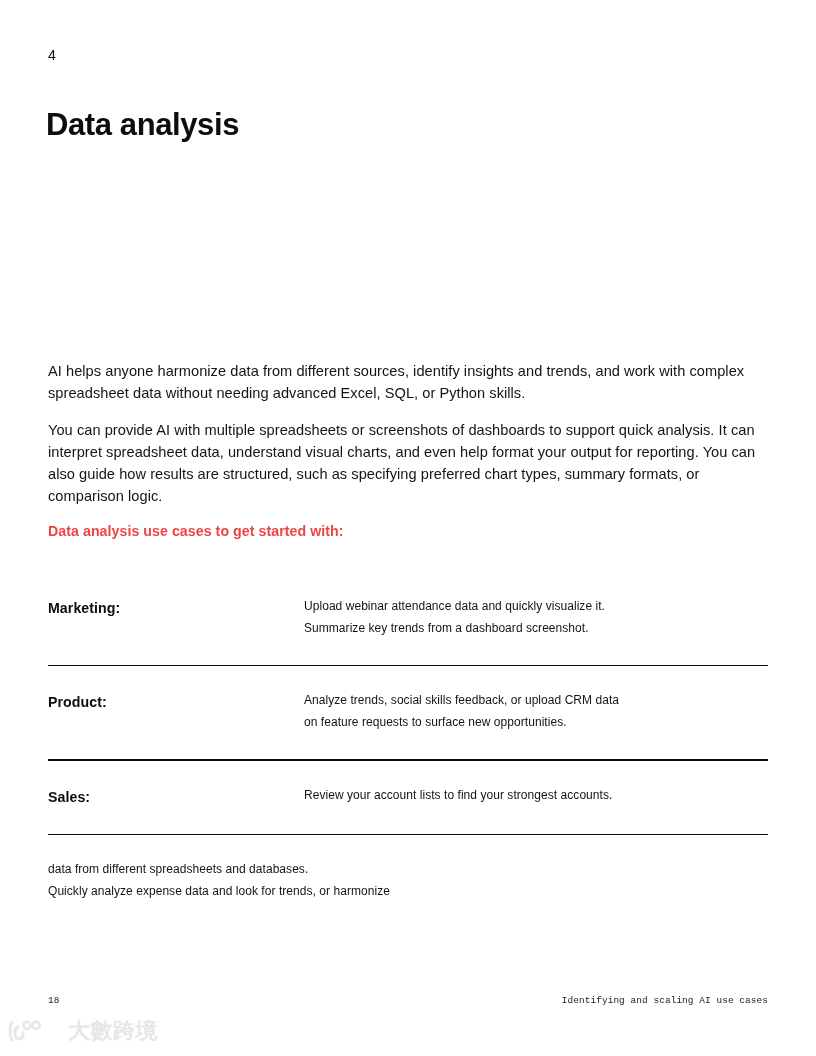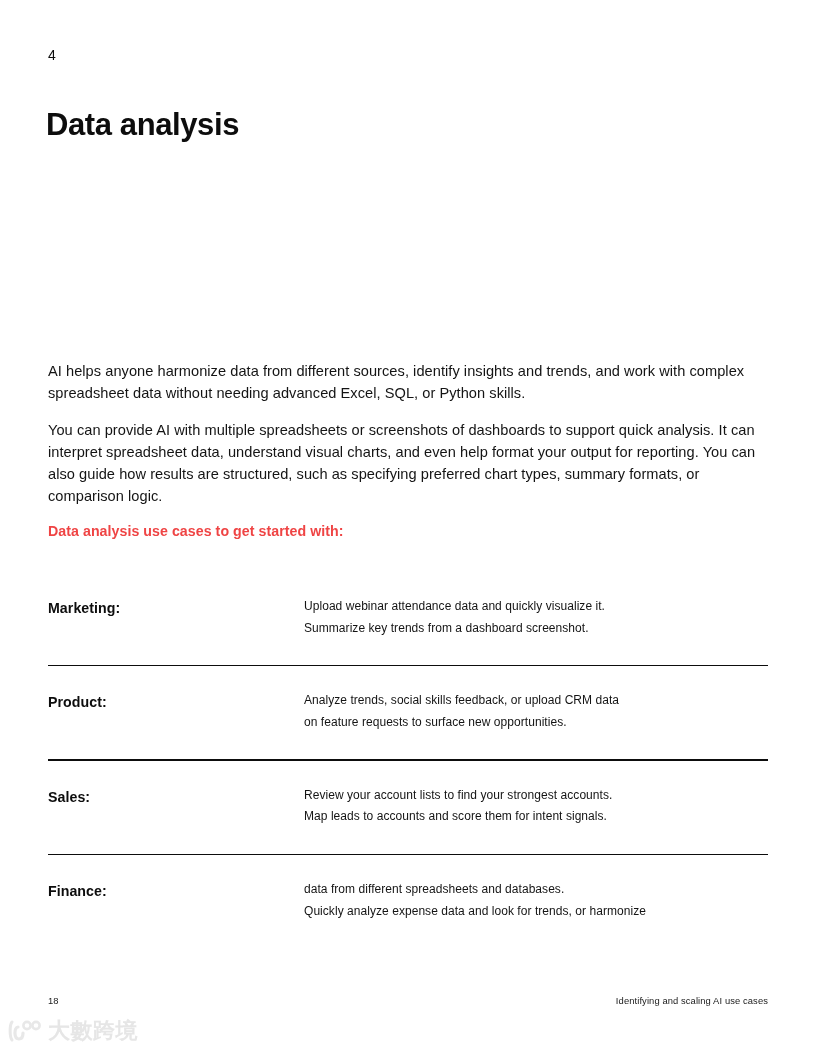--- a/index.html
+++ b/index.html
@@ -118,20 +118,21 @@
     left: 48px;
     right: 48px;
     top: 994px;
     display: flex;
     justify-content: space-between;
     align-items: flex-start;
     font-size: 9.4px;
     line-height: 13px;
     letter-spacing: 0.1px;
     color: #1a1a1a;
+    font-family: Liberation Mono, monospace;
   }
 
   
   .watermark {
     position: absolute;
     left: 8px;
     top: 1018px;
     display: flex;
     align-items: center;
     gap: 4px;
@@ -145,20 +146,21 @@
     display: block;
   }
   .watermark-text {
     font-family: "DejaVu Sans", sans-serif;
     font-size: 22px;
     line-height: 26px;
     font-weight: 700;
     color: #e6e6e6;
     letter-spacing: 0.5px;
     white-space: nowrap;
+    margin-left: 20px;
   }
 </style>
 </head>
 <body>
 
 <div class="page">
 
   <div class="section-number">4</div>
 
   <h1 class="page-title">Data analysis</h1>
@@ -190,29 +192,27 @@
       </div>
     </div>
     <div class="row-spacer-1"></div>
     <div class="divider"></div>
     <div class="row-spacer-2"></div>
 
     <div class="usecase-row">
       <div class="label">Sales:</div>
       <div class="desc">
         <span class="desc-line">Review your account lists to find your strongest accounts.</span>
-        <span class="desc-line">Map leads to accounts and score them for intent signals.</span>
       </div>
     </div>
     <div class="row-spacer-1"></div>
     <div class="divider"></div>
     <div class="row-spacer-2"></div>
 
     <div class="usecase-row">
-      <div class="label">Finance:</div>
       <div class="desc">
         <span class="desc-line">data from different spreadsheets and databases.</span>
         <span class="desc-line">Quickly analyze expense data and look for trends, or harmonize</span>
       </div>
     </div>
 
   </div>
 
   <div class="footer">
     <span>18</span>

